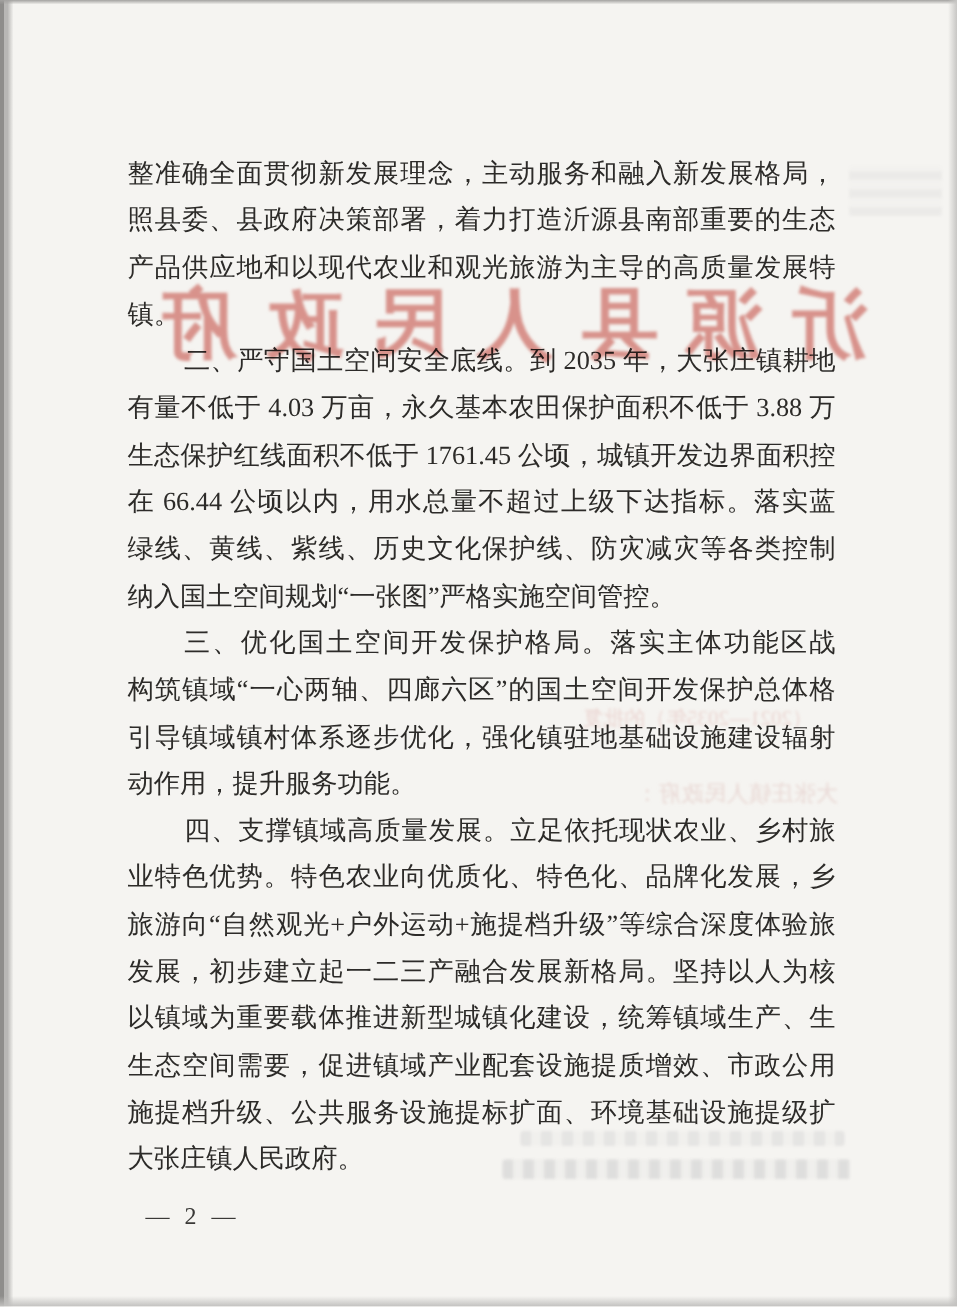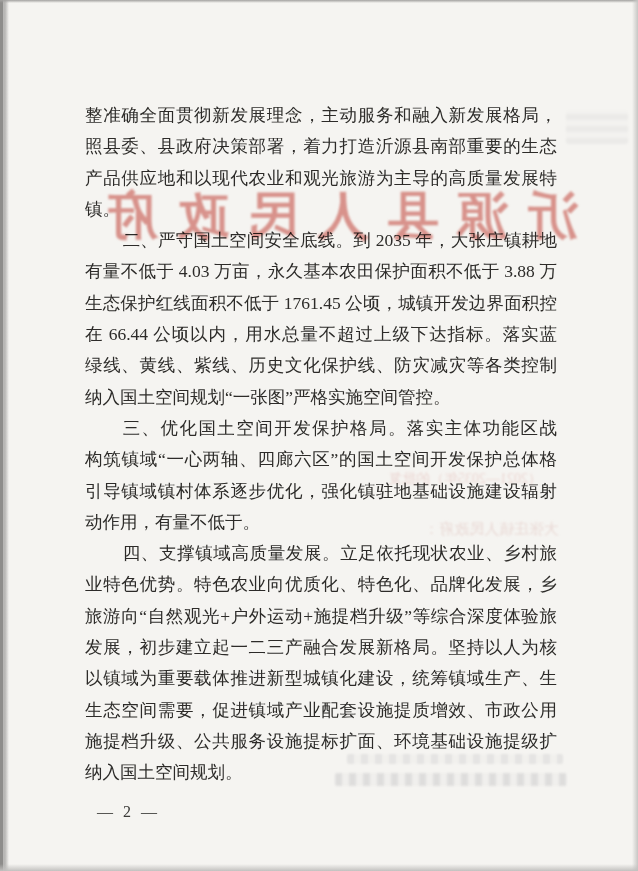--- a/index.html
+++ b/index.html
@@ -83,31 +83,31 @@
       <div class="line">有量不低于 4.03 万亩，永久基本农田保护面积不低于 3.88 万亩，</div>
       <div class="line">生态保护红线面积不低于 1761.45 公顷，城镇开发边界面积控制</div>
       <div class="line">在 66.44 公顷以内，用水总量不超过上级下达指标。落实蓝线、</div>
       <div class="line">绿线、黄线、紫线、历史文化保护线、防灾减灾等各类控制线，</div>
       <div class="line last">纳入国土空间规划“一张图”严格实施空间管控。</div>
     </div>
     <div>
       <div class="line first">三、优化国土空间开发保护格局。落实主体功能区战略，</div>
       <div class="line">构筑镇域“一心两轴、四廊六区”的国土空间开发保护总体格局；</div>
       <div class="line">引导镇域镇村体系逐步优化，强化镇驻地基础设施建设辐射带</div>
-      <div class="line last">动作用，有量不低于。</div>
+      <div class="line last">动作用，提升服务功能。</div>
     </div>
     <div>
       <div class="line first">四、支撑镇域高质量发展。立足依托现状农业、乡村旅游</div>
       <div class="line">业特色优势。特色农业向优质化、特色化、品牌化发展，乡村</div>
       <div class="line">旅游向“自然观光+户外运动+施提档升级”等综合深度体验旅游</div>
       <div class="line">发展，初步建立起一二三产融合发展新格局。坚持以人为核心、</div>
       <div class="line">以镇域为重要载体推进新型城镇化建设，统筹镇域生产、生活、</div>
       <div class="line">生态空间需要，促进镇域产业配套设施提质增效、市政公用设</div>
       <div class="line">施提档升级、公共服务设施提标扩面、环境基础设施提级扩能，</div>
-      <div class="line last">纳入国土空间规划。</div>
+      <div class="line last">大张庄镇人民政府。</div>
     </div>
   </div>
 
   <div class="page-number">— 2 —</div>
 
   <div class="edge-left"></div>
   <div class="edge-top"></div>
   <div class="edge-right"></div>
   <div class="edge-bottom"></div>
 

